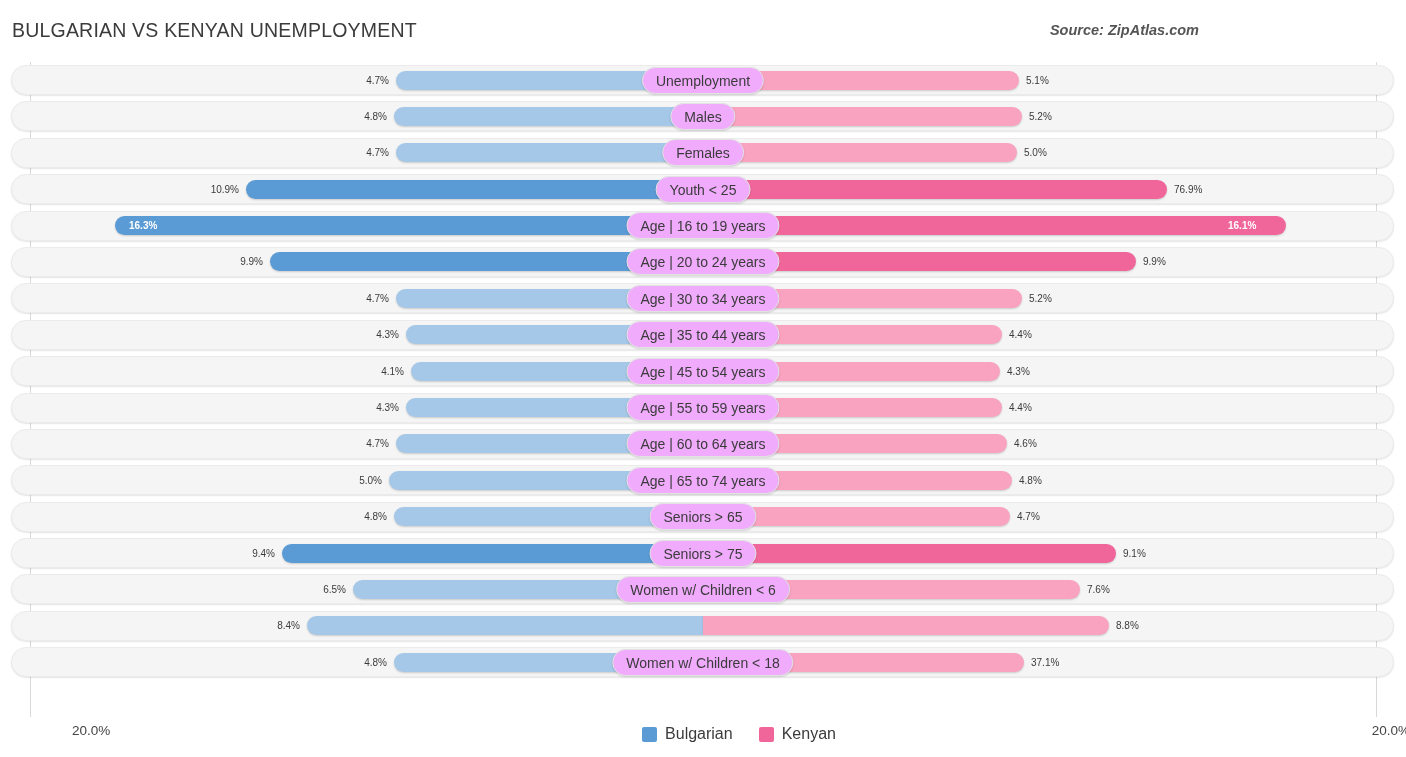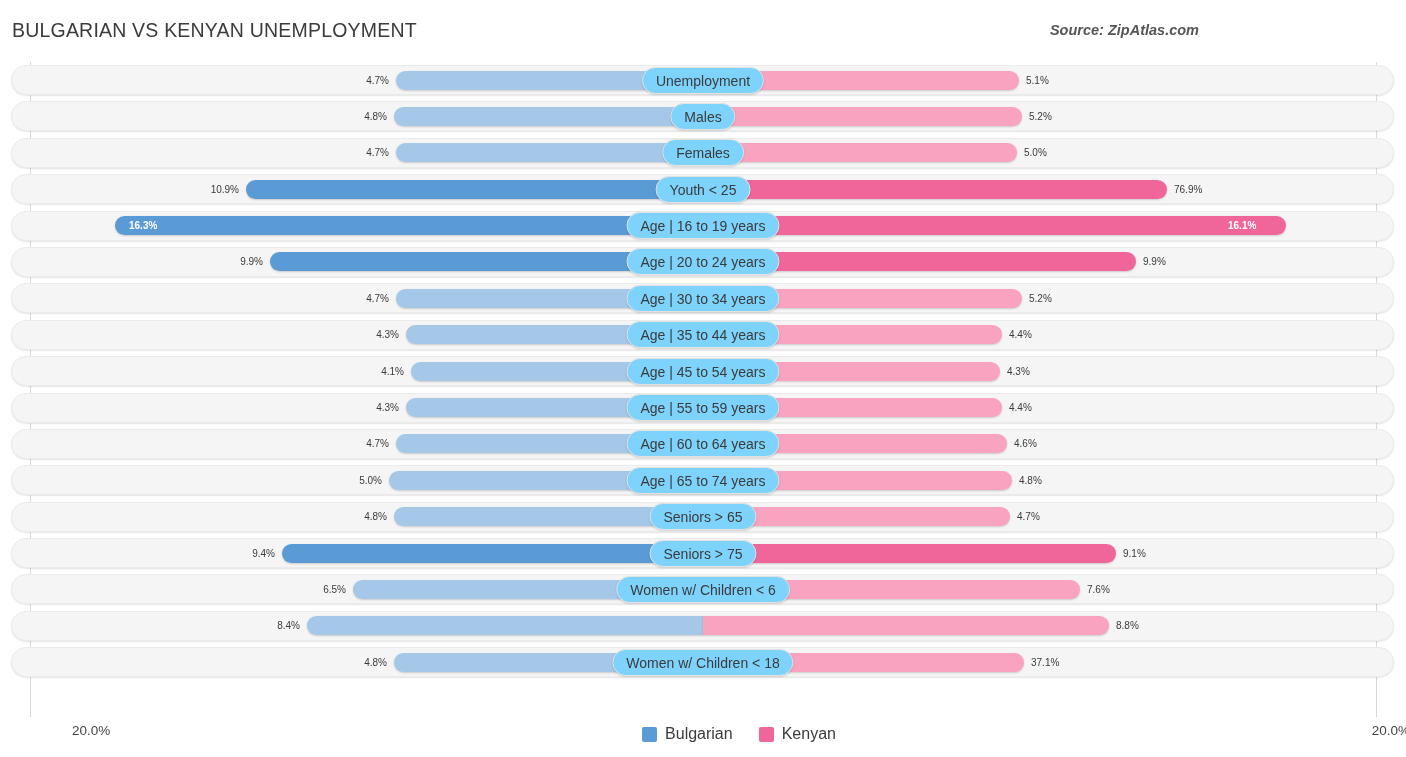--- a/index.html
+++ b/index.html
@@ -69,21 +69,21 @@
   }
   .val-left{text-align:right;}
   .val-right{text-align:left;}
   .val.inside{color:#ffffff;font-weight:bold;}
 
   .cat{
     position:absolute;top:4.5px;left:50%;
     transform:translateX(-50%);
     height:27px;line-height:27px;
     padding:0 13px;
-    background:#7dd3fc;
+    background:#f0abfc;
     border:1px solid #e2e2e2;
     border-radius:13.5px;
     font-size:14px;color:#3b3b3b;
     white-space:nowrap;
     box-shadow:0 1px 2px rgba(0,0,0,0.14);
     box-sizing:border-box;
   }
 
   
   .footer{position:absolute;left:0;top:717px;width:1406px;height:40px;margin-left:36px;}

